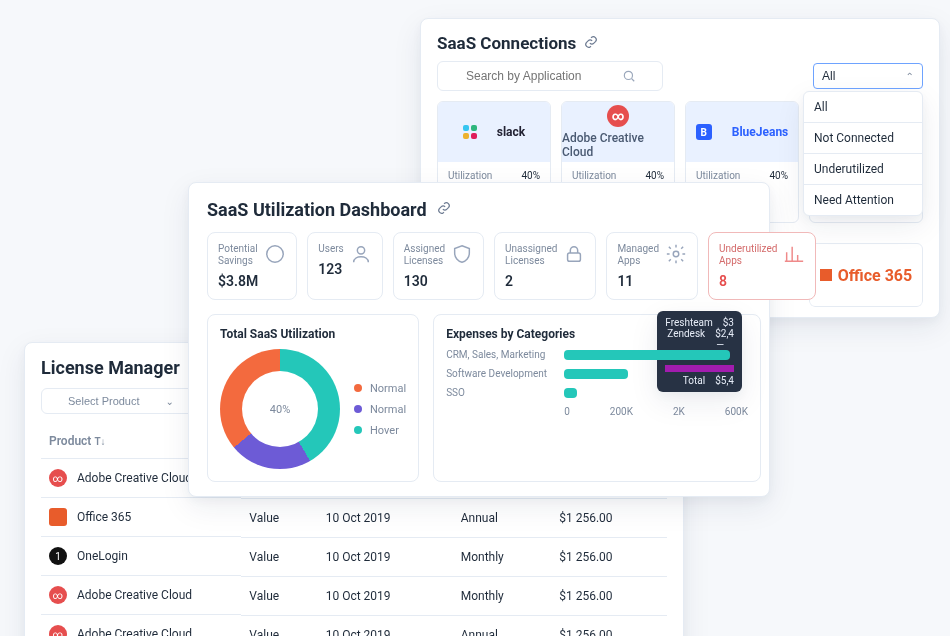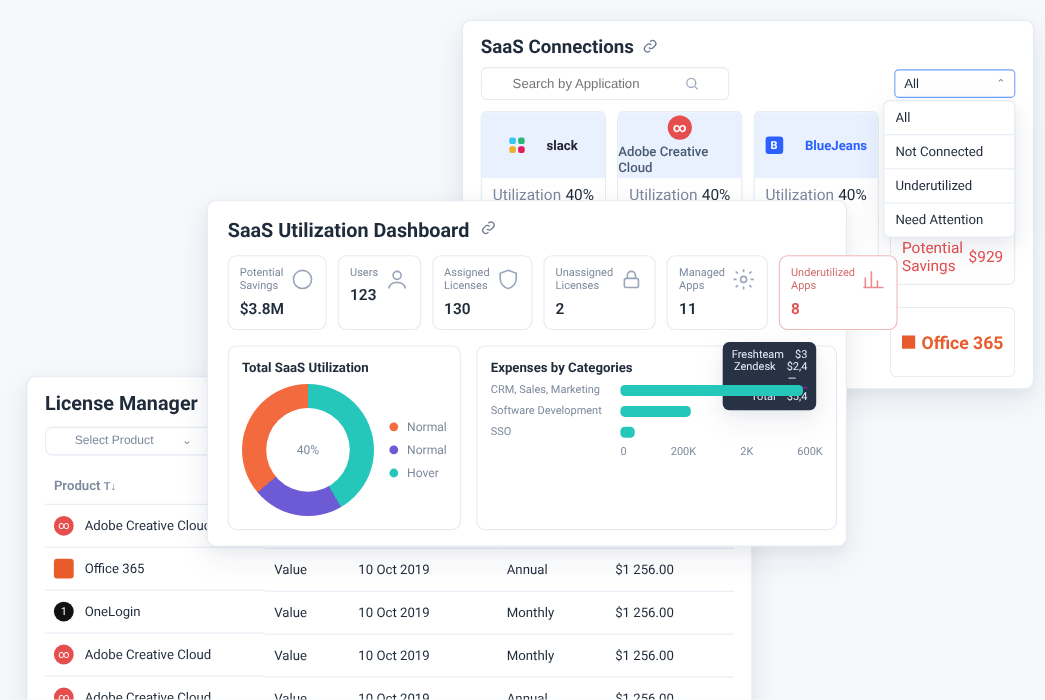--- a/index.html
+++ b/index.html
@@ -53,42 +53,42 @@
   #connections .filter-btn{display:flex;align-items:center;justify-content:space-between;border:1px solid #6ea3ff;border-radius:4px;padding:5px 8px;width:110px;background:#fff;font-size:12px;color:var(--ink)}
   #connections .menu{position:absolute;right:0;top:28px;width:120px;background:#fff;border:1px solid var(--line);border-radius:6px;box-shadow:var(--shadow);overflow:hidden}
   #connections .menu .mi{padding:8px 10px;font-size:12px;color:var(--ink);border-bottom:1px solid var(--line)}
   #connections .menu .mi:last-child{border-bottom:none}
 
   #connections .tiles{display:grid;grid-template-columns:repeat(4,1fr);gap:10px}
   .tile{border:1px solid var(--line);border-radius:6px;overflow:hidden;background:#fff}
   .tile .brand{height:60px;background:var(--lightblue);display:flex;align-items:center;justify-content:center;gap:20px;color:#223}
   .tile .brand .bname{font-weight:700;font-size:12px}
   .tile .info{padding:8px 10px}
-  .tile .info .kv{font-size:14px;color:var(--muted)}
+  .tile .info .kv{font-size:10px;color:var(--muted)}
   .tile .info .kv .v{color:var(--ink)}
   .tile.alarm .info .kv, .tile.alarm .info .kv .v{color:var(--red)}
   .tile.extra {grid-column:4/5}
   .tile.office{border:none;background:transparent}
   .tile.office .brand{background:#fff;border:1px solid var(--line);border-radius:6px;margin-top:10px;height:64px}
 
   
   .g-slack{display:grid;grid-template-columns:6px 6px;grid-template-rows:6px 6px;gap:2px}
   .g-slack span{width:6px;height:6px;border-radius:2px}
   .g-adobe{width:22px;height:22px;border-radius:50%;background:var(--red);position:relative}
   .g-adobe::after{content:"∞";position:absolute;inset:0;display:flex;align-items:center;justify-content:center;color:#fff;font-weight:700;font-size:12px}
   .g-blue{width:16px;height:16px;border-radius:3px;background:#2c61ff;color:#fff;display:flex;align-items:center;justify-content:center;font-size:10px;font-weight:700}
   .g-cactus{width:18px;height:18px;background:#2fb36a;border-radius:3px}
   .g-office{color:#e85c2b;font-weight:700;display:flex;align-items:center;gap:6px}
   .g-office .sq{width:12px;height:12px;background:#e85c2b}
 
   
   #dashboard{
     position:absolute;left:188px;top:182px;width:582px;padding:16px 18px 14px 18px;z-index:5;
   }
-  #dashboard .hdr{display:flex;gap:10px;margin-bottom:12px}
+  #dashboard .hdr{display:flex;align-items:center;gap:10px;margin-bottom:12px}
   #dashboard .hdr .title{font-size:18px}
   #dashboard .kpis{display:grid;grid-template-columns:repeat(6,1fr);gap:10px;margin-bottom:14px}
   .kpi{border:1px solid var(--line);border-radius:8px;padding:10px;display:flex;align-items:flex-start;justify-content:space-between;gap:6px;background:#fff}
   .kpi .lbl{font-size:10px;color:var(--muted);margin-bottom:6px;line-height:1.2}
   .kpi .val{font-size:14px;color:var(--ink);font-weight:600}
   .kpi .kicon{color:#98a5bb}
   .kpi.warn{border-color:#f1b9b9}
   .kpi.warn .val{color:var(--red)}
   .kpi.warn .kicon{color:#ef8a8a}
 
@@ -354,21 +354,21 @@
             <span>$3</span>
           </div>
         <div class="ln">
             <span>Zendesk</span>
             <span>$2,4</span>
           </div>
         <div class="ln">
             <span>—</span>
             <span></span>
           </div>
-        <div class="ln" style="border-top:1px solid #a21caf;margin-top:2px;padding-top:3px">
+        <div class="ln" style="border-top:7px solid #a21caf;margin-top:15px;padding-top:3px">
             <span>Total</span>
             <span>$5,4</span>
           </div>
       </div>
 
       <div class="rowb">
           <span class="cat">CRM, Sales, Marketing</span>
           <div class="track">
             <div class="bar" style="width:90%"></div>
           </div>

